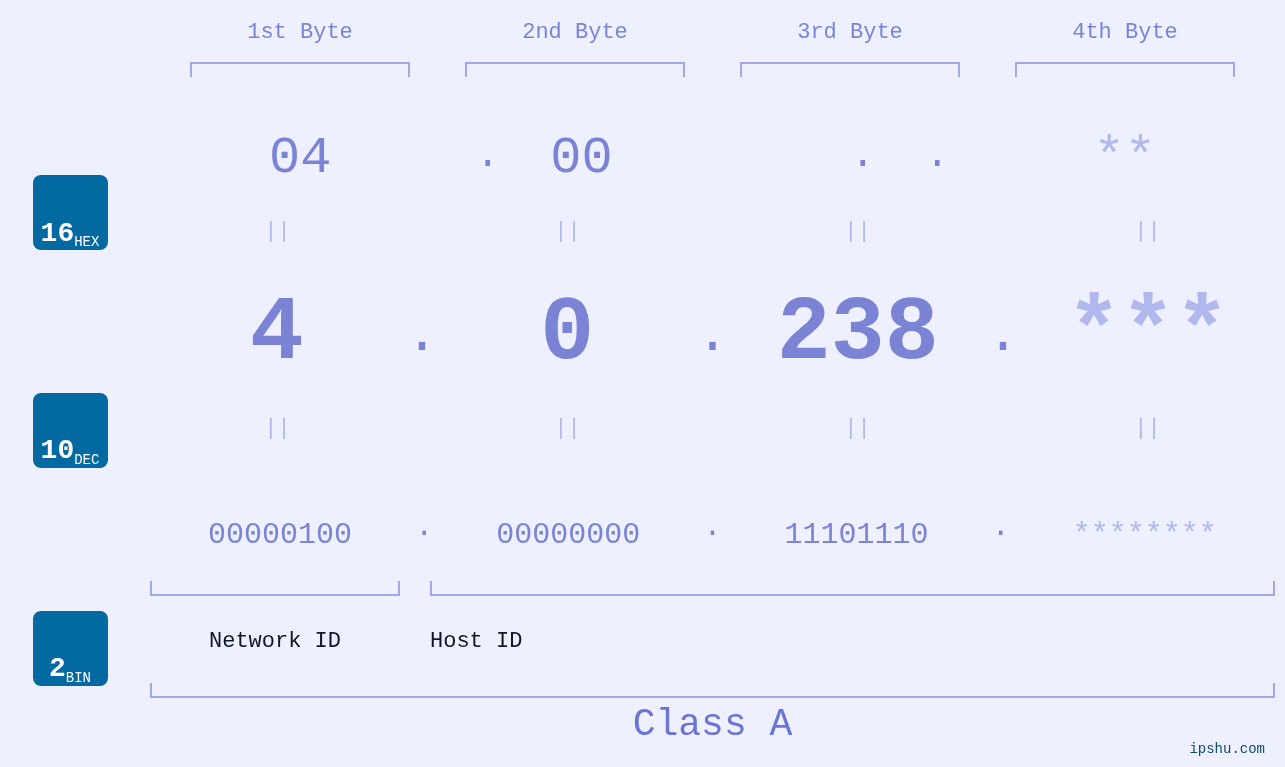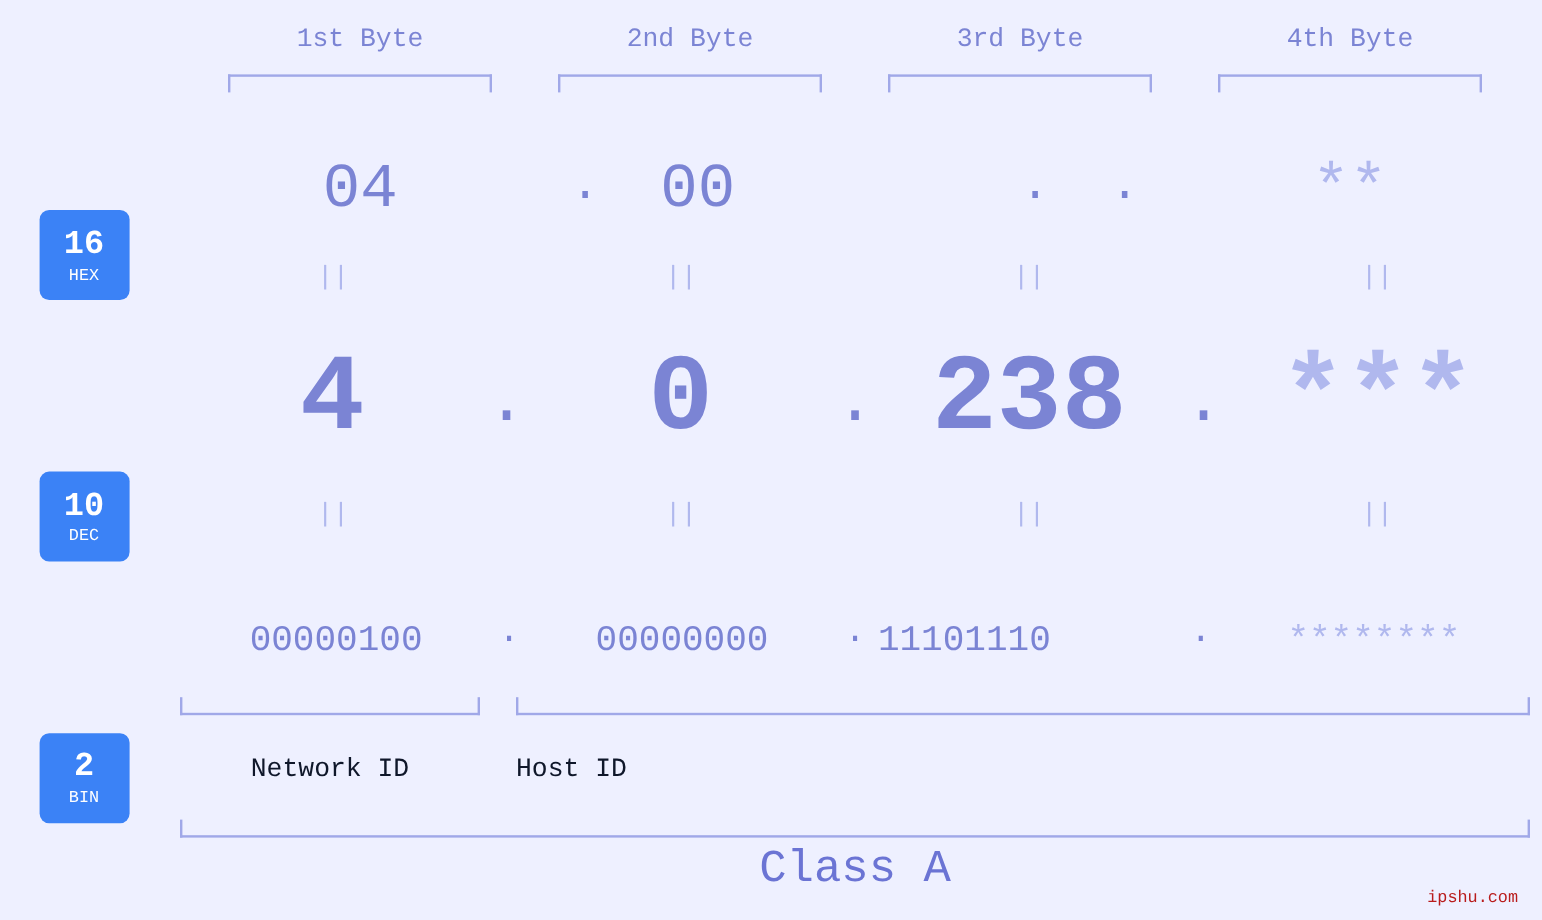--- a/index.html
+++ b/index.html
@@ -65,28 +65,27 @@
     .left-labels {
       display: flex;
       flex-direction: column;
       width: 140px;
       align-items: center;
       justify-content: space-around;
       padding: 10px 20px;
     }
 
     .base-badge {
-      background-color: #3b82f6;
+      background-color: #0369a1;
       color: white;
       border-radius: 8px;
       width: 75px;
       height: 75px;
       display: flex;
-      flex-direction: column;
-      align-items: center;
+      align-items: flex-end;
       justify-content: center;
       font-family: 'Courier New', Courier, monospace;
     }
 
     .base-number {
       font-size: 28px;
       font-weight: bold;
       line-height: 1.2;
     }
 
@@ -118,21 +117,21 @@
       color: #0f172a;
       font-size: 22px;
       font-family: 'Courier New', Courier, monospace;
     }
 
     
     .watermark {
       position: absolute;
       bottom: 10px;
       right: 20px;
-      color: #b91c1c;
+      color: #0c4a6e;
       font-size: 14px;
       font-family: 'Courier New', Courier, monospace;
     }
   </style>
 </head>
 <body>
 
 <div class="container">
 
   <div class="header-row">
@@ -223,21 +222,21 @@
 
       <div style="display:flex; align-items:flex-end; justify-content:space-around; padding: 0 10px; height:80px;">
         <div style="width:250px; display:flex; justify-content:center; align-items:flex-end;">
           <span class="cell-value bin-value">00000100</span>
         </div>
         <span style="color:#7b84d4; font-size:30px; font-family:'Courier New'; margin-bottom:8px;">.</span>
         <div style="width:250px; display:flex; justify-content:center; align-items:flex-end;">
           <span class="cell-value bin-value">00000000</span>
         </div>
         <span style="color:#7b84d4; font-size:30px; font-family:'Courier New'; margin-bottom:8px;">.</span>
-        <div style="width:250px; display:flex; align-items:flex-end;">
+        <div style="width:250px; display:flex; justify-content:center; align-items:flex-end;">
           <span class="cell-value bin-value">11101110</span>
         </div>
         <span style="color:#7b84d4; font-size:30px; font-family:'Courier New'; margin-bottom:8px;">.</span>
         <div style="width:250px; display:flex; justify-content:center; align-items:flex-end;">
           <span class="cell-value bin-value" style="color:#b0b8ee;">********</span>
         </div>
       </div>
 
       <div style="display:flex; padding: 0 10px; justify-content:space-around;">
 

